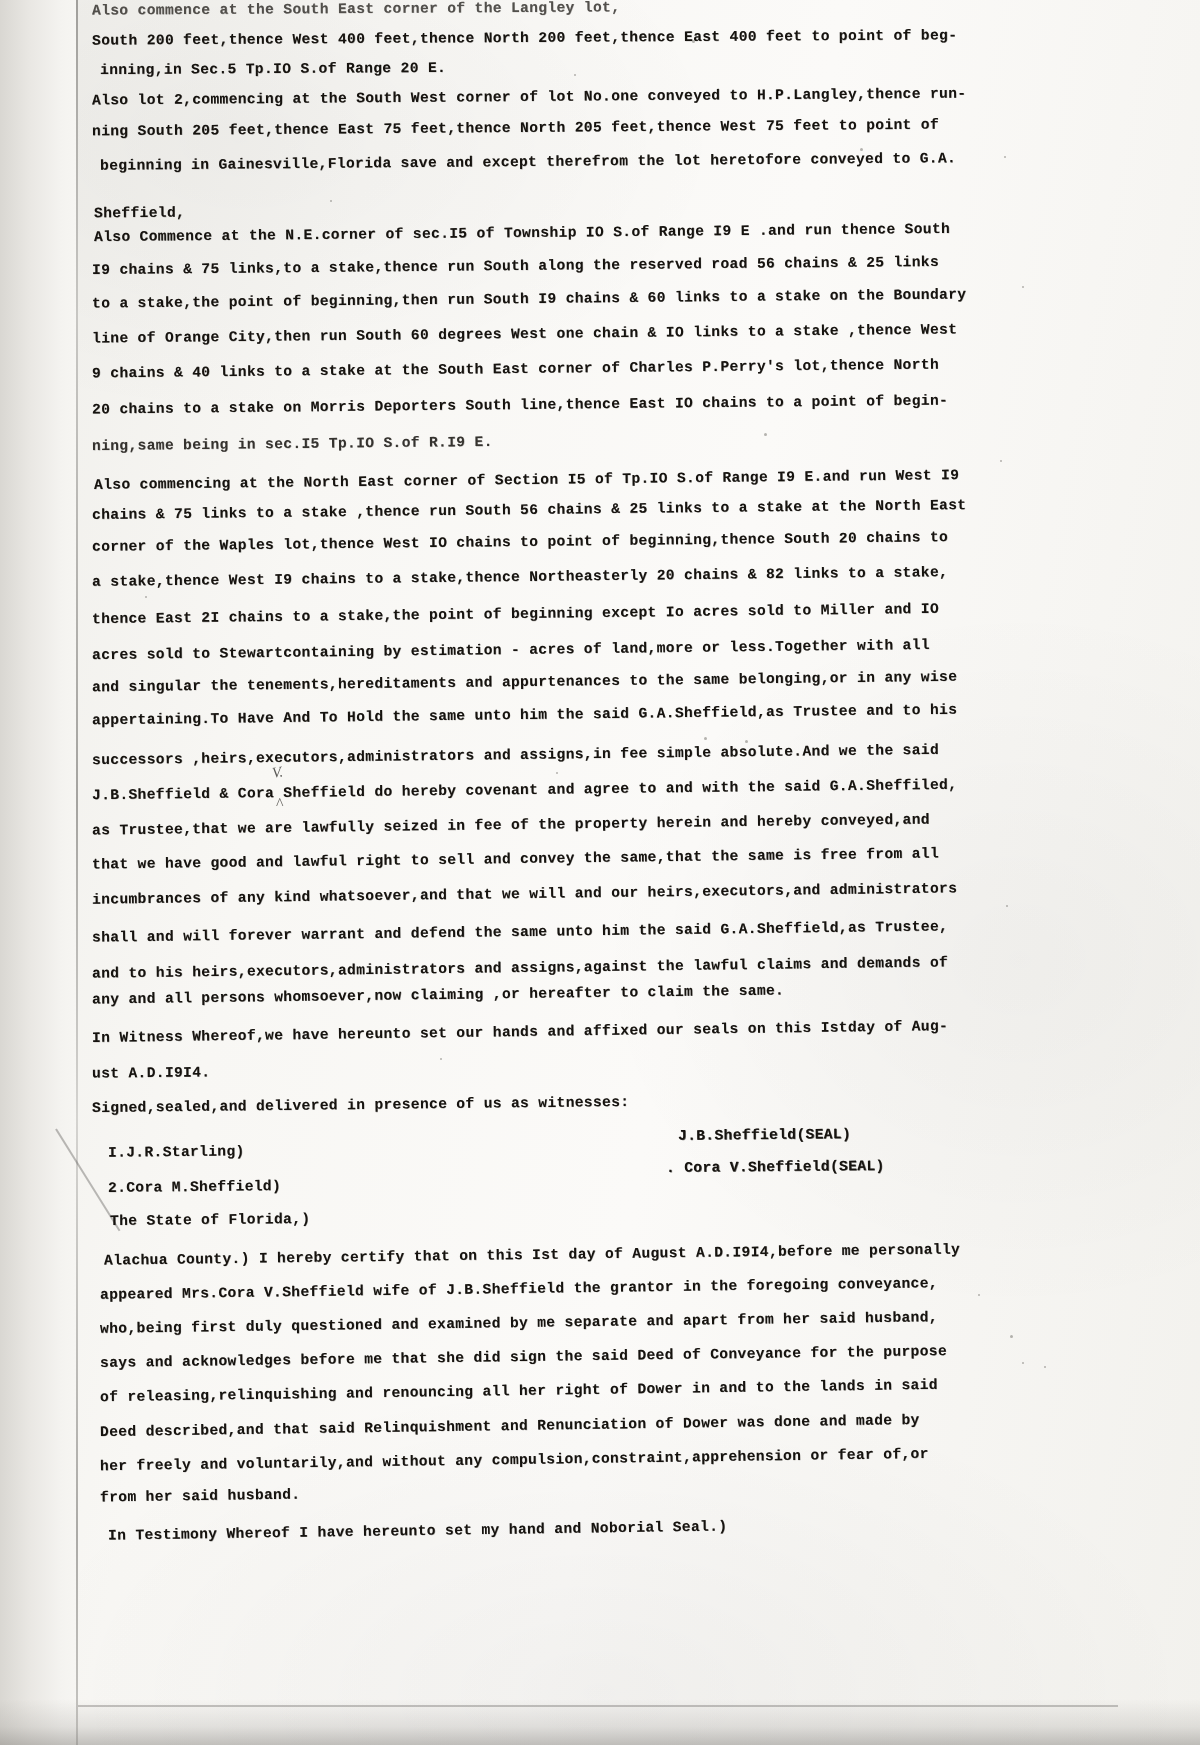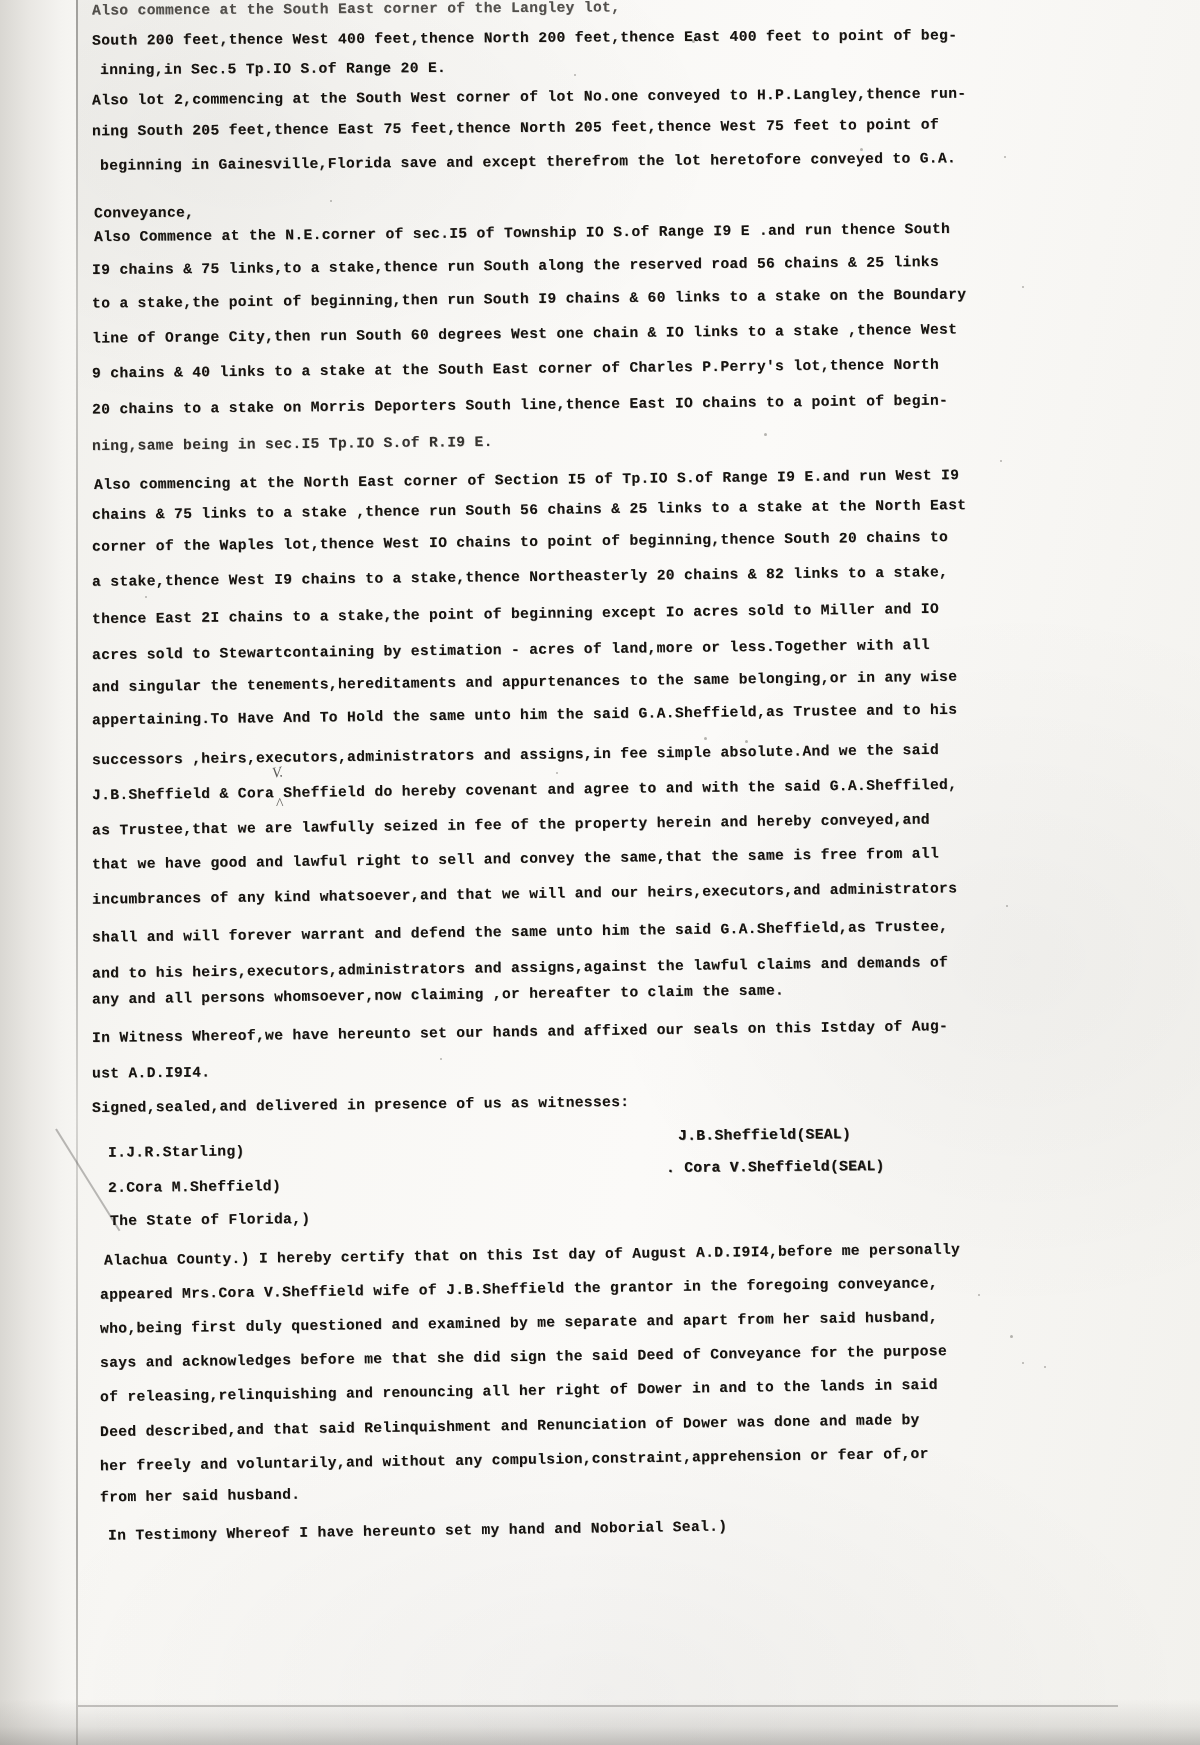--- a/index.html
+++ b/index.html
@@ -128,21 +128,21 @@
   <div class="tw" style="left:92px; top:31px; transform:rotate(-0.35deg);">South 200 feet,thence West 400 feet,thence North 200 feet,thence East 400 feet to point of beg-</div>
 
   <div class="tw" style="left:100px; top:62px; transform:rotate(-0.35deg);">inning,in Sec.5 Tp.IO S.of Range 20 E.</div>
 
   <div class="tw" style="left:92px; top:90px; transform:rotate(-0.45deg);">Also lot 2,commencing at the South West corner of lot No.one conveyed to H.P.Langley,thence run-</div>
 
   <div class="tw" style="left:92px; top:121px; transform:rotate(-0.45deg);">ning South 205 feet,thence East 75 feet,thence North 205 feet,thence West 75 feet to point of</div>
 
   <div class="tw" style="left:100px; top:155px; transform:rotate(-0.50deg);">beginning in Gainesville,Florida save and except therefrom the lot heretofore conveyed to G.A.</div>
 
-  <div class="tw" style="left:94px; top:206px; transform:rotate(-0.45deg);">Conveyance,</div>
+  <div class="tw" style="left:94px; top:206px; transform:rotate(-0.45deg);">Sheffield,</div>
 
   <div class="tw" style="left:94px; top:226px; transform:rotate(-0.55deg);">Also Commence at the N.E.corner of sec.I5 of Township IO S.of Range I9 E .and run thence South</div>
 
   <div class="tw" style="left:92px; top:259px; transform:rotate(-0.55deg);">I9 chains &amp; 75 links,to a stake,thence run South along the reserved road 56 chains &amp; 25 links</div>
 
   <div class="tw" style="left:92px; top:292px; transform:rotate(-0.60deg);">to a stake,the point of beginning,then run South I9 chains &amp; 60 links to a stake on the Boundary</div>
 
   <div class="tw" style="left:92px; top:327px; transform:rotate(-0.60deg);">line of Orange City,then run South 60 degrees West one chain &amp; IO links to a stake ,thence West</div>
 
   <div class="tw" style="left:92px; top:362px; transform:rotate(-0.60deg);">9 chains &amp; 40 links to a stake at the South East corner of Charles P.Perry's lot,thence North</div>

